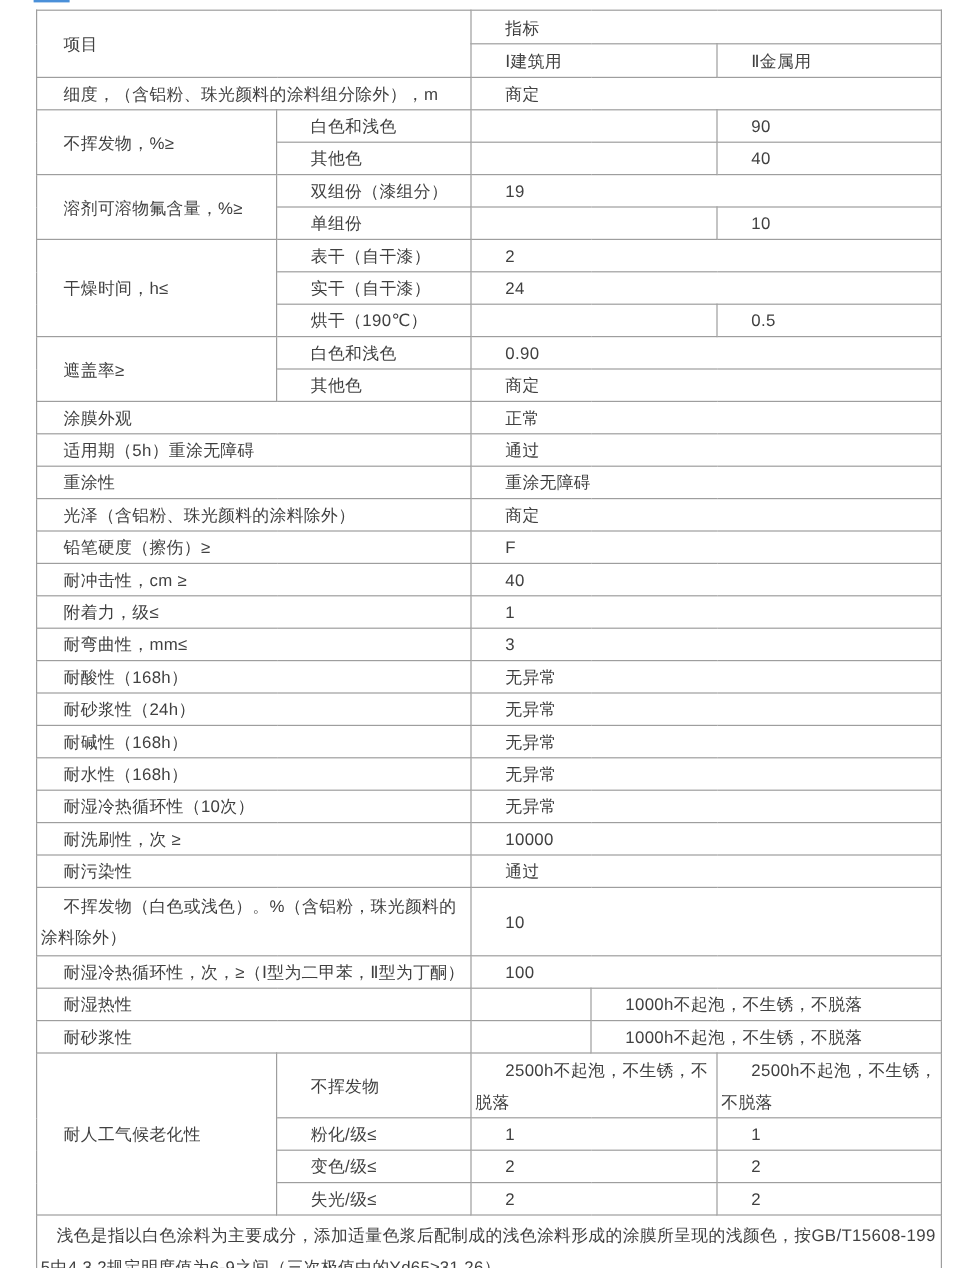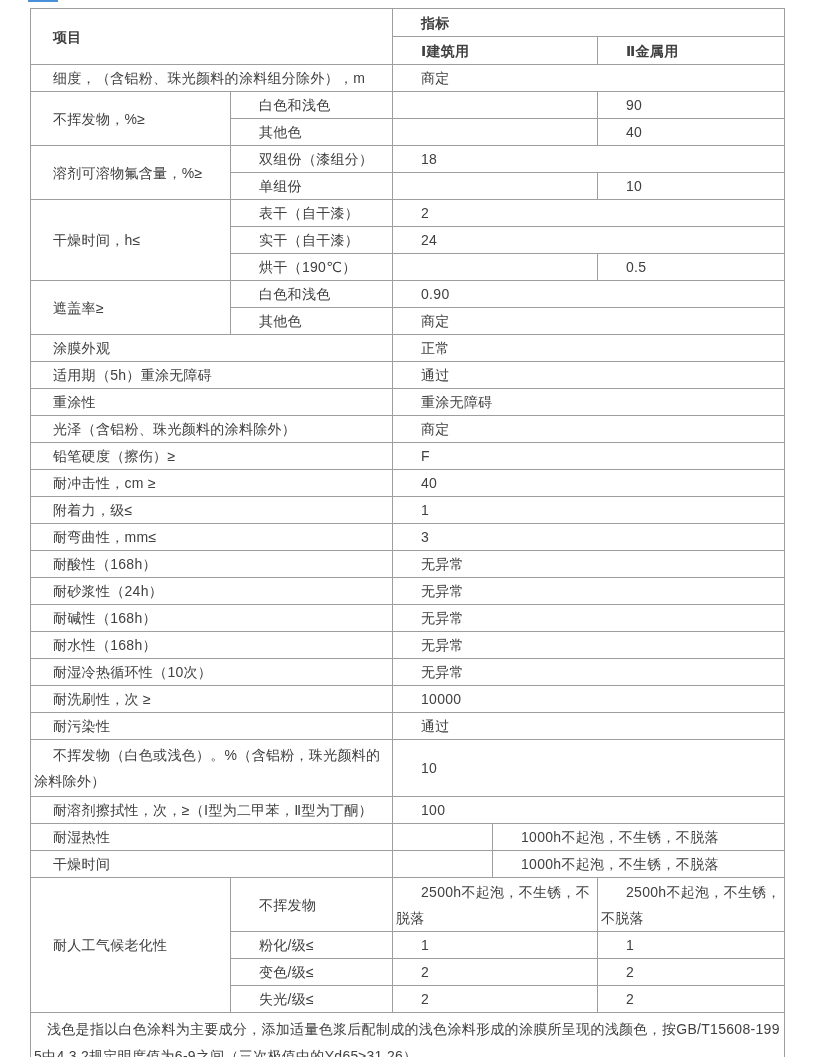--- a/index.html
+++ b/index.html
@@ -12,21 +12,21 @@
   .table-wrap{position:absolute;left:30px;top:8px;}
   table{border-collapse:collapse;table-layout:fixed;width:754px;}
   td{
     border:1px solid #9e9e9e;
     font-size:14px;line-height:26px;letter-spacing:.3px;
     padding:0 3px;vertical-align:middle;
     text-indent:25px;word-break:break-all;overflow:hidden;
     height:26px;
   }
   td.lab{text-indent:19px;}
-  tr.hdr td{height:27px;font-weight:bold;}
+  tr.hdr td{height:27px;}
   tr.tall td{height:56px;}
   tr.tall2 td{height:53px;}
   tr.note td{height:58px;text-indent:13px;line-height:27px;padding:1px 3px;}
 </style>
 </head>
 <body>
 
 <div class="link-fragment"></div>
 
 <div class="table-wrap">
@@ -62,21 +62,21 @@
   </tr>
   <tr>
     <td>其他色</td>
     <td colspan="2"></td>
     <td>40</td>
   </tr>
 
   <tr>
     <td rowspan="2" class="lab">溶剂可溶物氟含量，%≥</td>
     <td>双组份（漆组分）</td>
-    <td colspan="3">18</td>
+    <td colspan="3">19</td>
   </tr>
   <tr>
     <td>单组份</td>
     <td colspan="2"></td>
     <td>10</td>
   </tr>
 
   <tr>
     <td rowspan="3" class="lab">干燥时间，h≤</td>
     <td>表干（自干漆）</td>
@@ -160,31 +160,31 @@
   </tr>
   <tr>
     <td colspan="2" class="lab">耐污染性</td>
     <td colspan="3">通过</td>
   </tr>
   <tr class="tall">
     <td colspan="2" class="lab">不挥发物（白色或浅色）。%（含铝粉，珠光颜料的涂料除外）</td>
     <td colspan="3">10</td>
   </tr>
   <tr>
-    <td colspan="2" class="lab">耐溶剂擦拭性，次，≥（Ⅰ型为二甲苯，Ⅱ型为丁酮）</td>
+    <td colspan="2" class="lab">耐湿冷热循环性，次，≥（Ⅰ型为二甲苯，Ⅱ型为丁酮）</td>
     <td colspan="3">100</td>
   </tr>
 
   <tr>
     <td colspan="2" class="lab">耐湿热性</td>
     <td></td>
     <td colspan="2">1000h不起泡，不生锈，不脱落</td>
   </tr>
   <tr>
-    <td colspan="2" class="lab">干燥时间</td>
+    <td colspan="2" class="lab">耐砂浆性</td>
     <td></td>
     <td colspan="2">1000h不起泡，不生锈，不脱落</td>
   </tr>
 
   <tr class="tall2">
     <td rowspan="4" class="lab">耐人工气候老化性</td>
     <td>不挥发物</td>
     <td colspan="2">2500h不起泡，不生锈，不脱落</td>
     <td>2500h不起泡，不生锈，不脱落</td>
   </tr>

